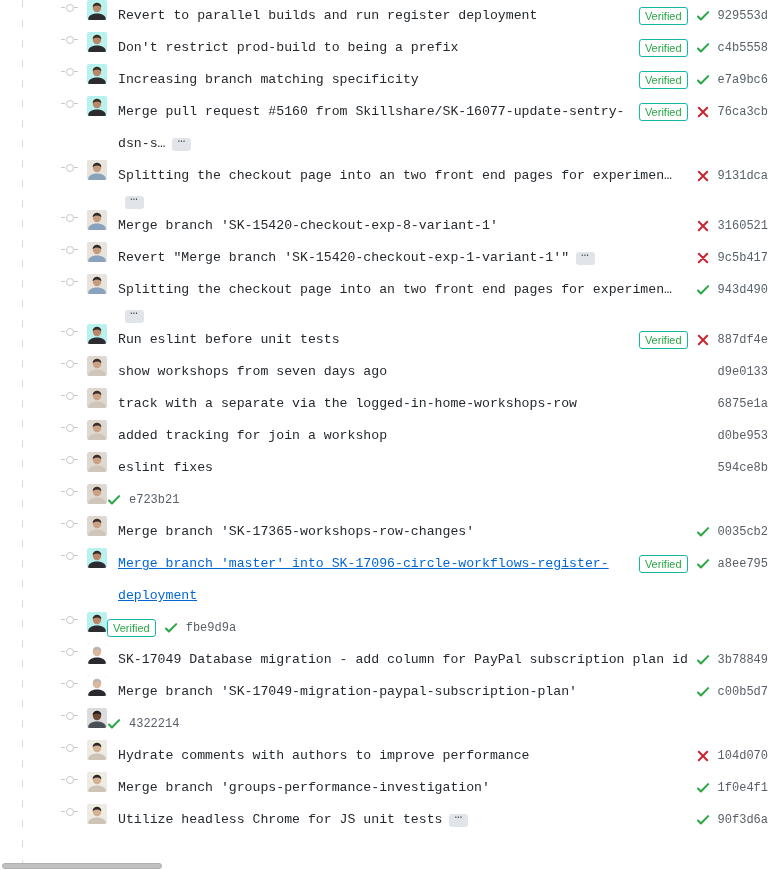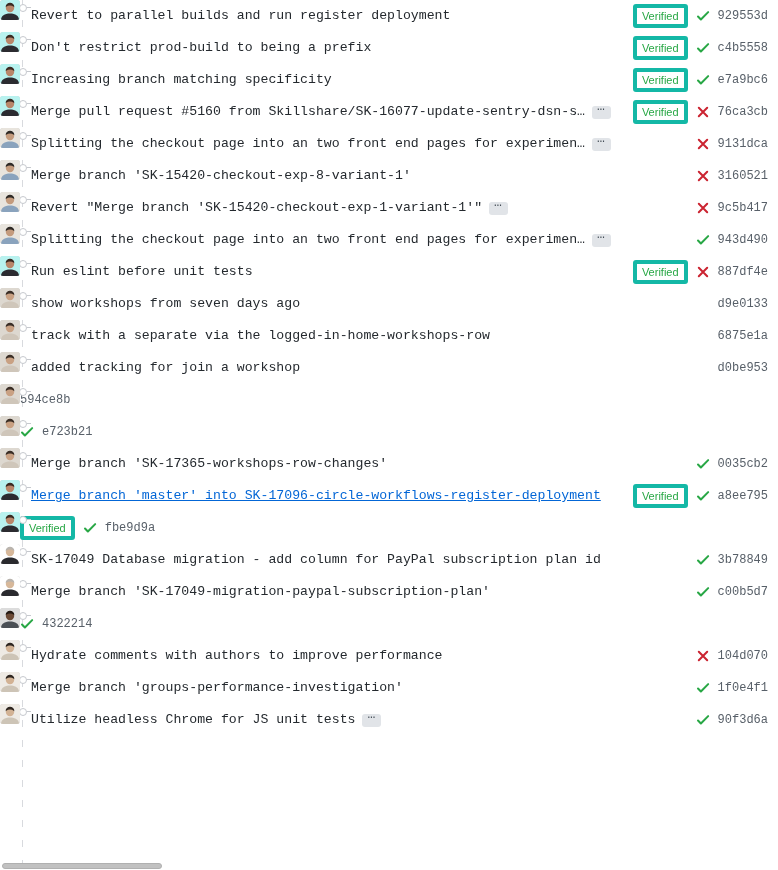--- a/index.html
+++ b/index.html
@@ -35,21 +35,23 @@
     height: 870px;
     background-image: linear-gradient(to bottom,
         #d8dade 0px, #d8dade 7px, rgba(0,0,0,0) 7px, rgba(0,0,0,0) 13px);
     background-size: 1px 20px;
   }
 
   .commit-row {
     position: relative;
     display: flex;
     align-items: flex-start;
+    padding-left: 40px;
     padding-right: 8px;
+    margin-left: 47px;
   }
 
   .node {
     position: absolute;
     left: 15px;
     width: 15px;
     height: 15px;
   }
   .node .ring {
     position: absolute;
@@ -119,21 +121,21 @@
     flex: 0 0 auto;
     display: flex;
     align-items: center;
     justify-content: flex-end;
     gap: 8px;
     height: 32px;
     padding-right: 2px;
   }
   .verified {
     display: inline-block;
-    border: 4px solid #14b8a6;
+    border: 1px solid #14b8a6;
     border-radius: 3px;
     color: #28a745;
     font-size: 11px;
     line-height: 16px;
     padding: 0 5px;
     font-family: "Liberation Sans", sans-serif;
     white-space: nowrap;
   }
   .status-icon { width: 14px; height: 14px; display: inline-block; }
   .sha {
@@ -458,20 +460,21 @@
           <span class="tick-r"></span>
         </div>
         <span class="avatar">
           <svg viewBox="0 0 20 20" xmlns="http://www.w3.org/2000/svg">
             <rect width="20" height="20" fill="#ddd8d0"></rect>
             <path d="M1 20c0-4.4 3.6-6.6 9-6.6s9 2.2 9 6.6z" fill="#cfc6ba"></path>
             <circle cx="10" cy="8" r="4.2" fill="#c9a183"></circle>
             <path d="M5.6 7.4c0-3 2-4.6 4.4-4.6s4.4 1.6 4.4 4.6c0 0-1.4-1.9-4.4-1.9S5.6 7.4 5.6 7.4z" fill="#3a2e26"></path>
           </svg>
         </span>
+        <div class="msg-wrap"><span class="msg">eslint fixes</span></div>
         <div class="meta">
           <span class="sha">594ce8b</span>
         </div>
       </div>
       <div class="commit-row">
         <div class="node">
           <span class="tick-l"></span>
           <span class="ring"></span>
           <span class="tick-r"></span>
         </div>

